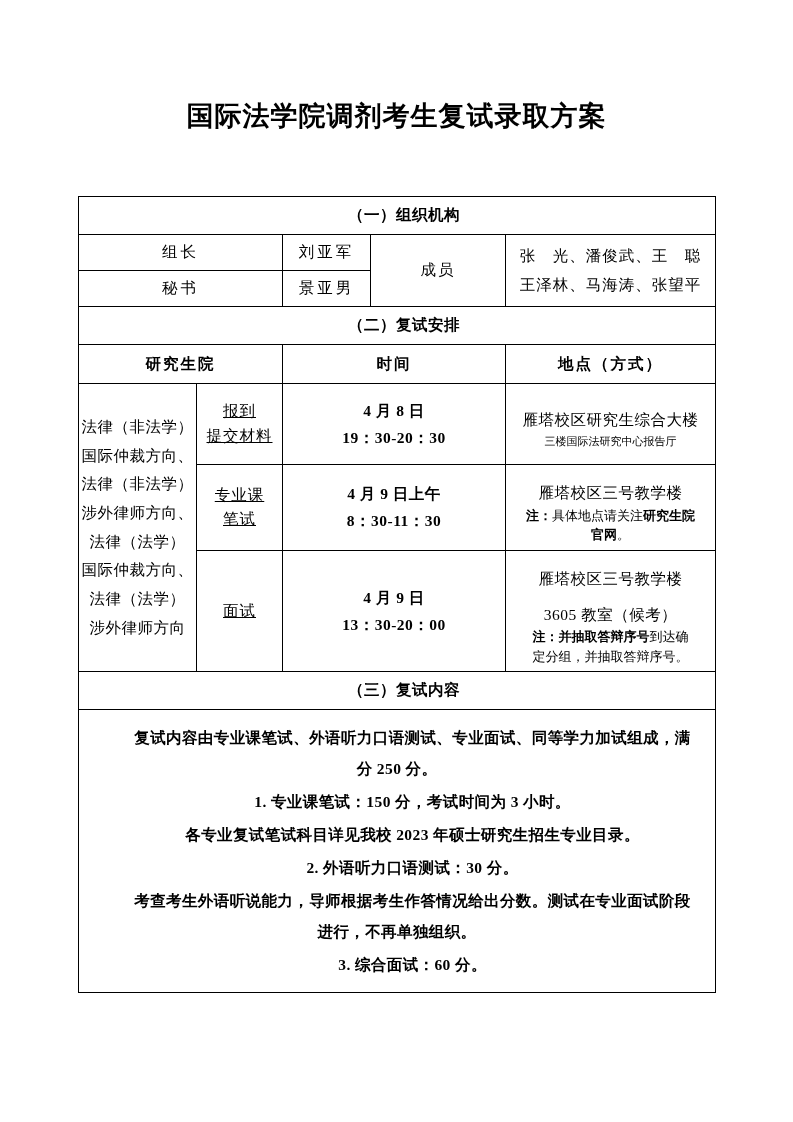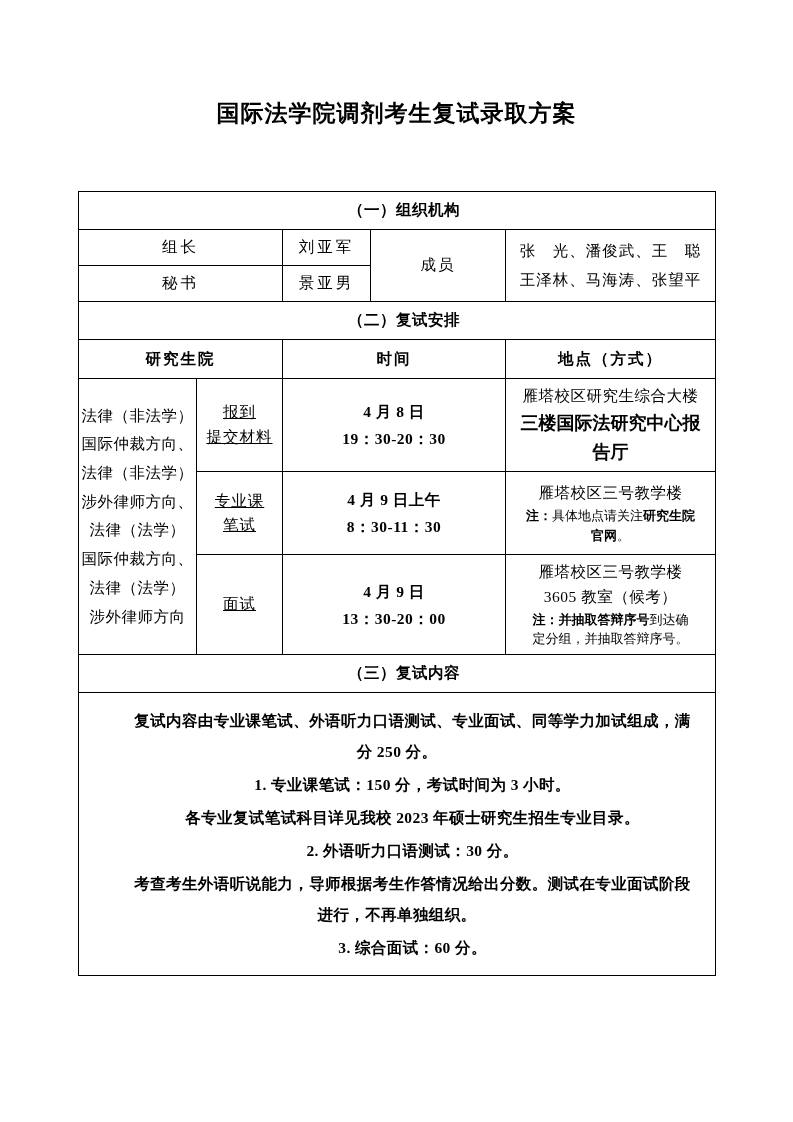--- a/index.html
+++ b/index.html
@@ -17,21 +17,21 @@
   }
   .page {
     width: 793px;
     height: 1122px;
     box-sizing: border-box;
     padding: 0 78px;
     position: relative;
   }
   .doc-title {
     text-align: center;
-    font-size: 23px;
+    font-size: 27px;
     font-weight: bold;
     letter-spacing: 1px;
     margin-top: 98px;
     margin-bottom: 0;
     font-family: "Liberation Sans", "DejaVu Sans", sans-serif;
   }
   table.main {
     border-collapse: collapse;
     width: 637px;
     margin-top: 62px;
@@ -92,25 +92,25 @@
     letter-spacing: 0.5px;
     font-weight: bold;
   }
   .place-cell {
     font-size: 15px;
     line-height: 1.6;
     padding: 5px 6px !important;
   }
   .place-main {
     letter-spacing: 0.5px;
+    margin-top: 11px;
   }
   .place-sub {
-    font-size: 18px;
+    font-size: 11px;
     letter-spacing: 0px;
-    font-weight: bold;
   }
   .place-note {
     font-size: 13px;
     line-height: 1.5;
     letter-spacing: 0px;
   }
   .b {
     font-weight: bold;
   }
   .body-cell {

